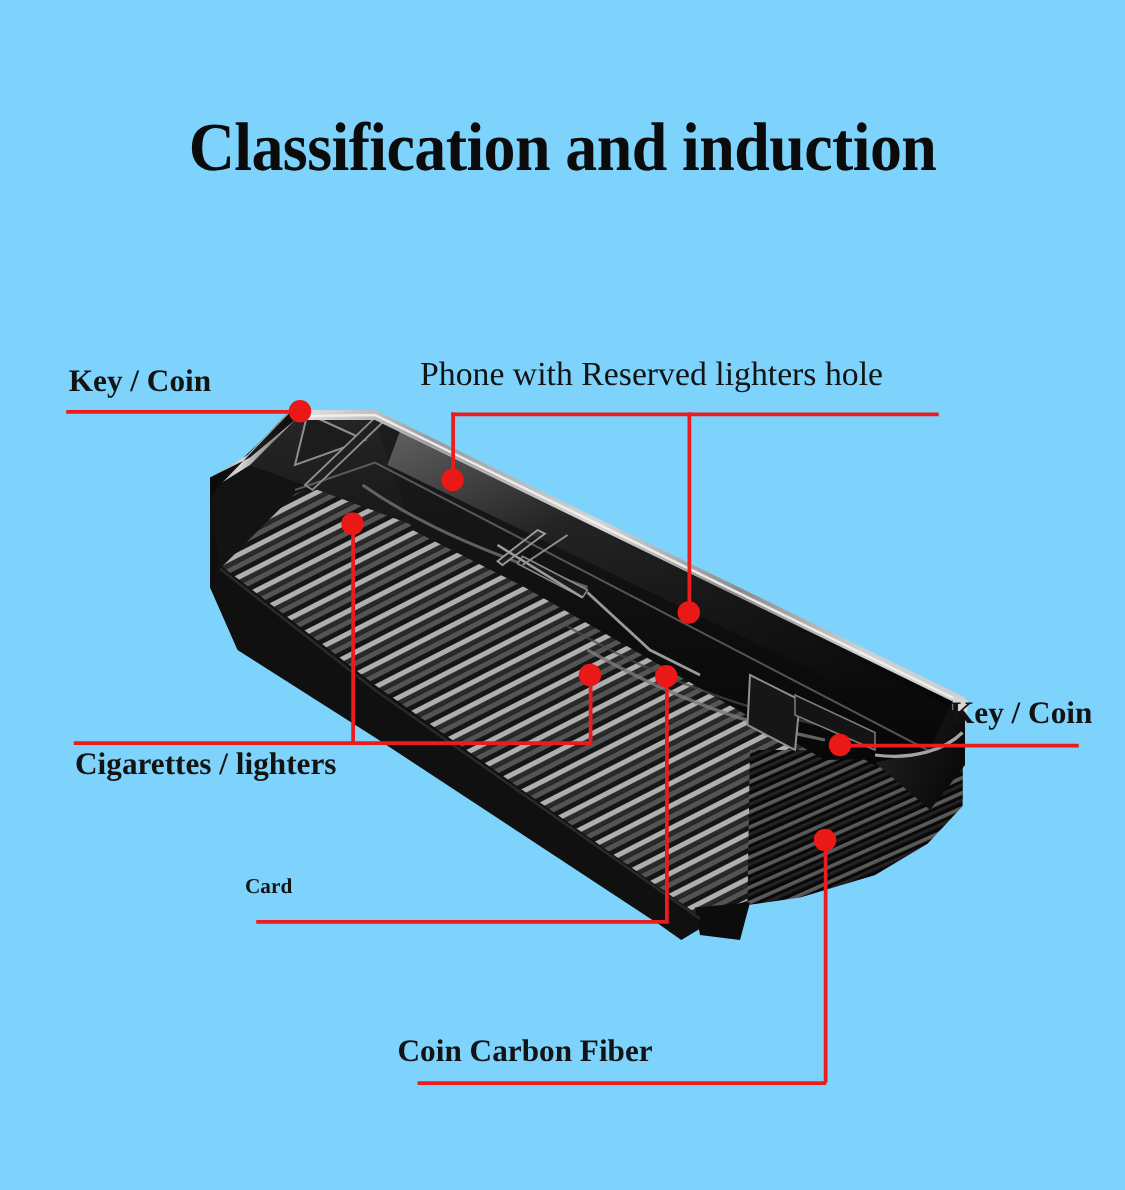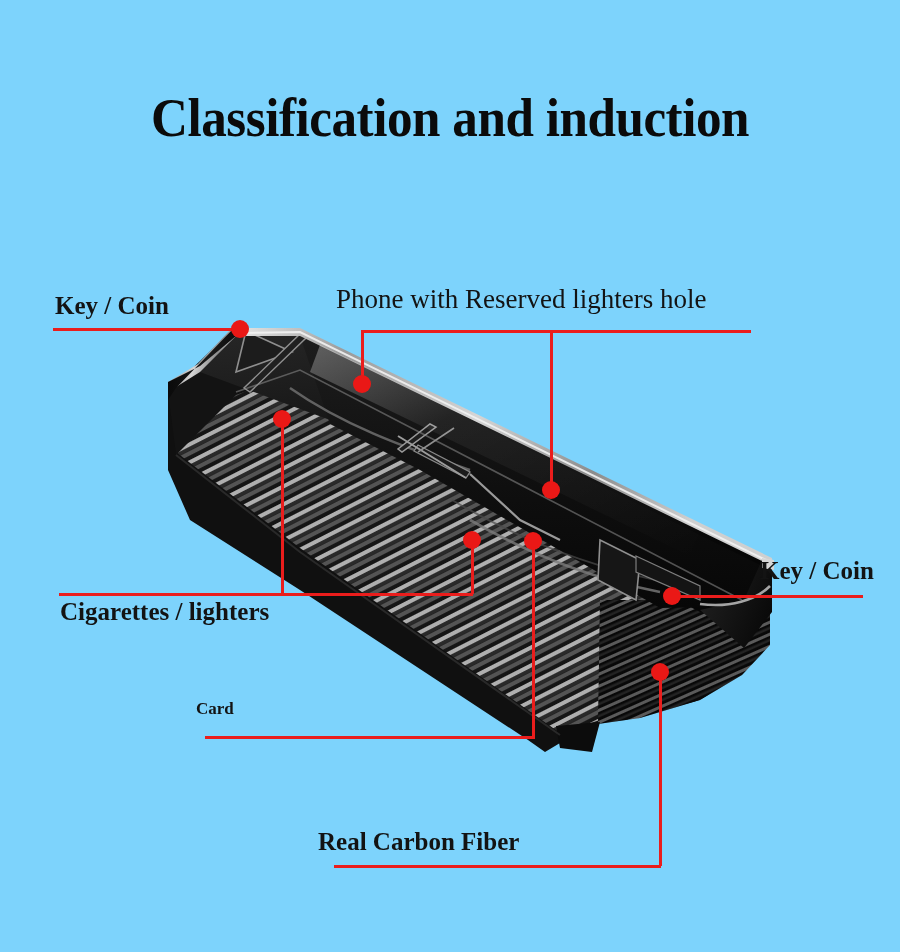--- a/index.html
+++ b/index.html
@@ -262,15 +262,15 @@
   <div class="label bold" id="label-key-coin-left">Key / Coin</div>
 
   <div class="label" id="label-phone">Phone with Reserved lighters hole</div>
 
   <div class="label bold" id="label-cigarettes">Cigarettes / lighters</div>
 
   <div class="label bold" id="label-key-coin-right">Key / Coin</div>
 
   <div class="label bold" id="label-card">Card</div>
 
-  <div class="label bold" id="label-carbon">Real Carbon Fiber</div>
+  <div class="label bold" id="label-carbon">Coin Carbon Fiber</div>
 
 </div>
 
 </body></html>

